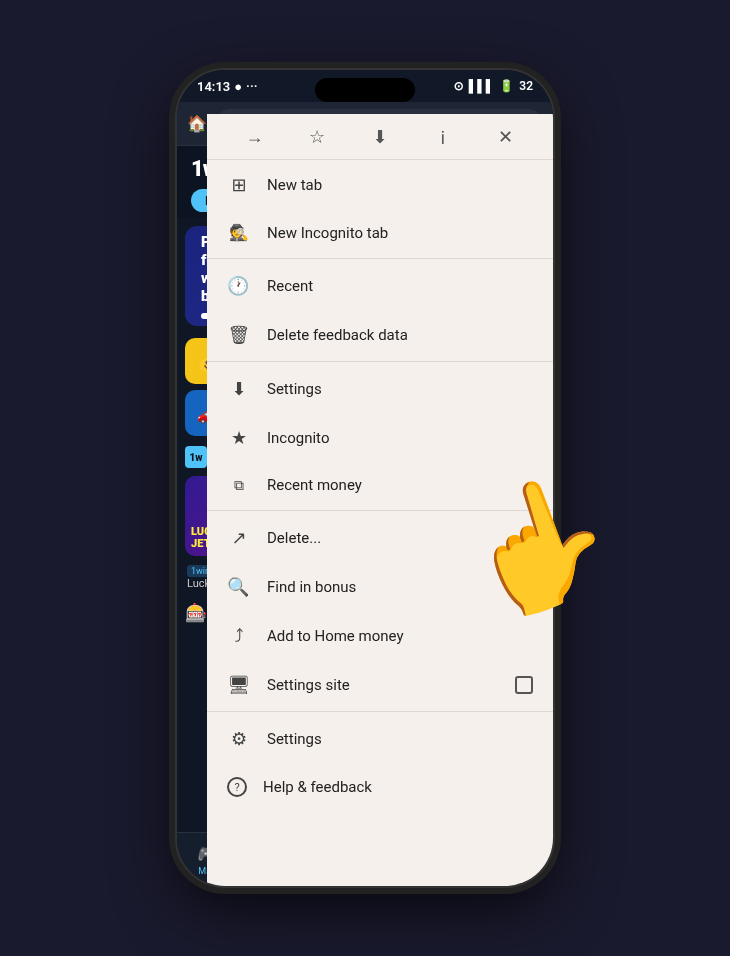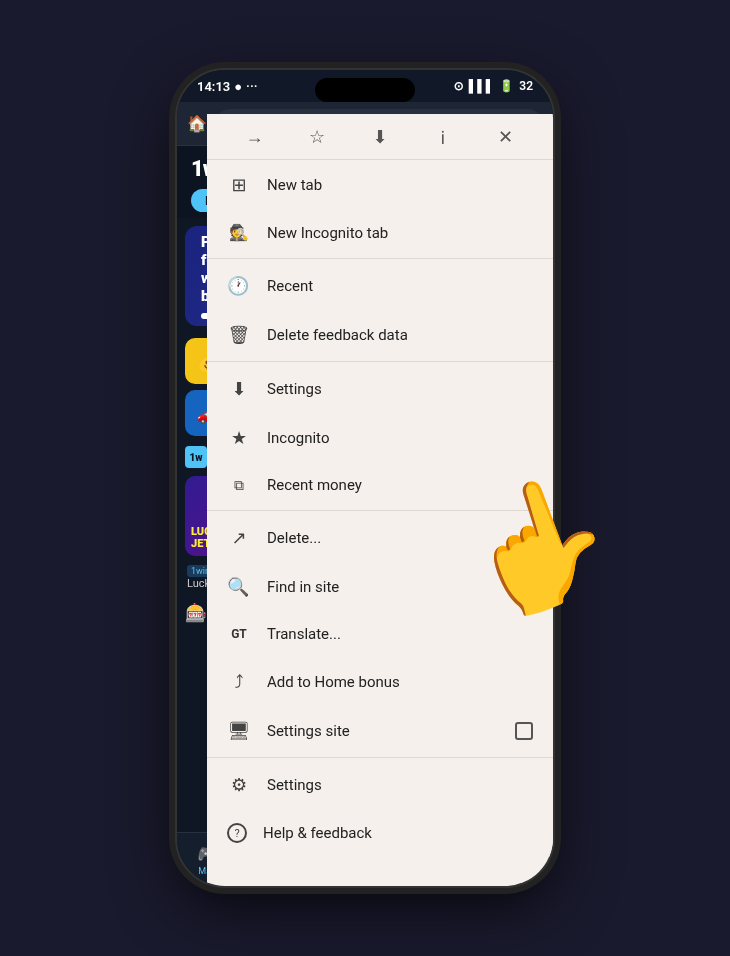--- a/index.html
+++ b/index.html
@@ -466,31 +466,27 @@
 
         <div class="menu-divider"></div>
 
         <div class="menu-item">
           <span class="menu-icon">↗</span>
           <span>Delete...</span>
         </div>
 
         <div class="menu-item">
           <span class="menu-icon">🔍</span>
-          <span>Find in site</span>
-        </div>
-
-        <div class="menu-item">
-          <span class="menu-icon" style="font-size:12px; font-weight:700; color:#333;">GT</span>
-          <span>Translate...</span>
-        </div>
+          <span>Find in bonus</span>
+        </div>
+
 
         <div class="menu-item">
           <span class="menu-icon">⤴</span>
-          <span>Add to Home bonus</span>
+          <span>Add to Home money</span>
         </div>
 
         <div class="menu-item">
           <div class="menu-item-row">
             <div class="menu-item-left">
               <span class="menu-icon">🖥</span>
               <span>Settings site</span>
             </div>
             <div class="checkbox-outline"></div>
           </div>

